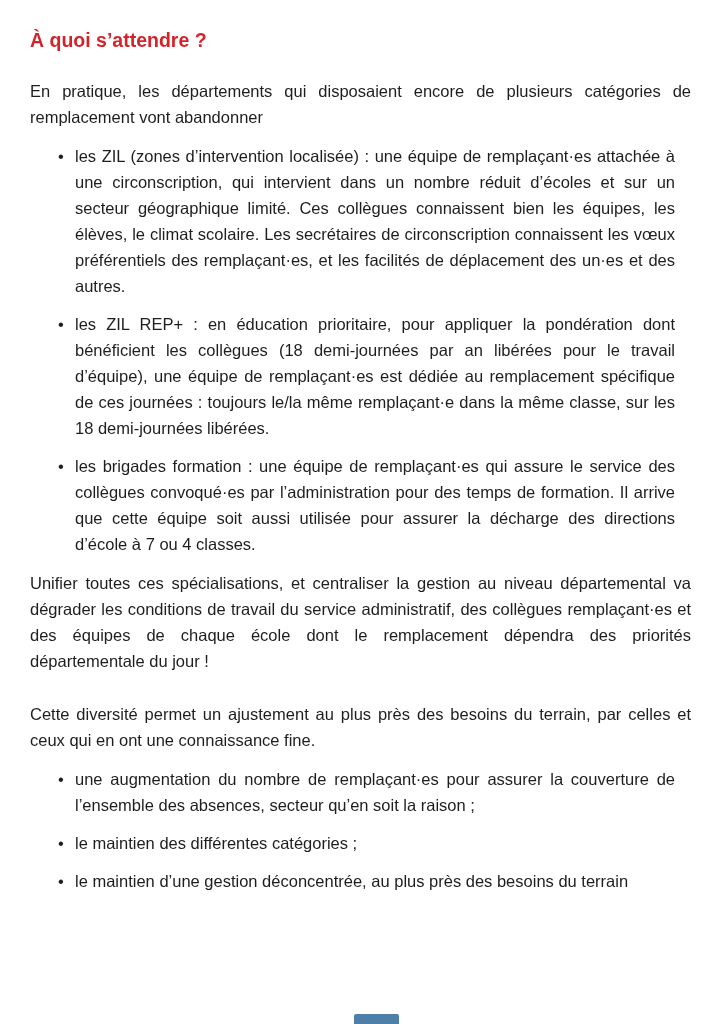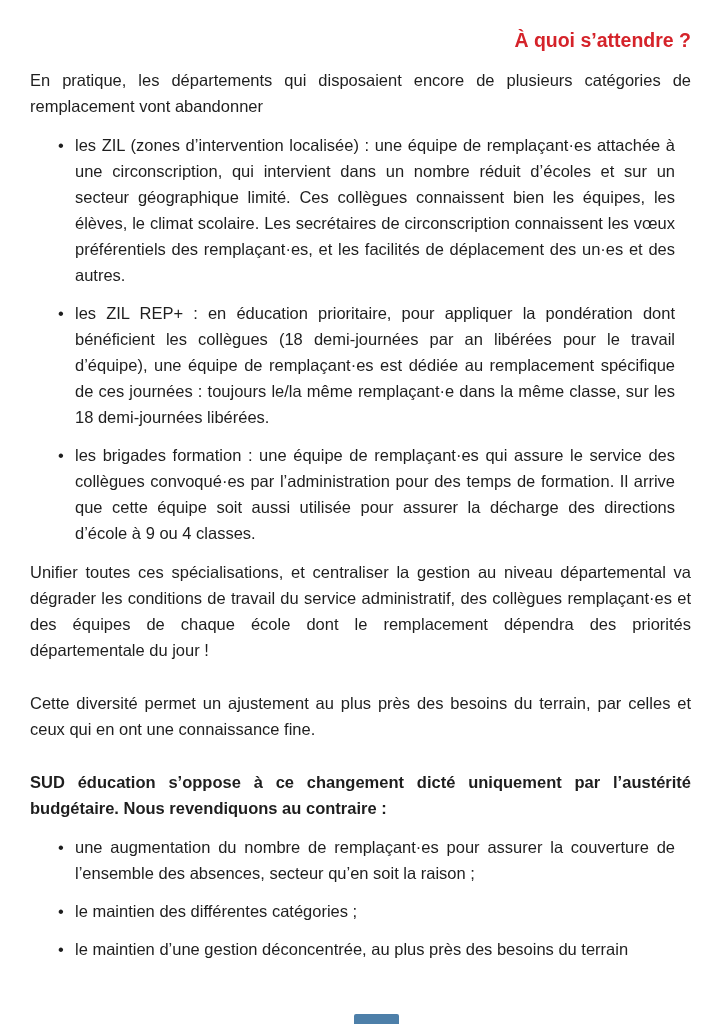--- a/index.html
+++ b/index.html
@@ -17,22 +17,22 @@
     padding: 24px 30px 0 30px;
     font-family: "Liberation Sans", "DejaVu Sans", sans-serif;
     font-size: 16.5px;
     line-height: 26px;
     color: #1e1e1e;
     text-align: justify;
     hyphens: manual;
     -webkit-hyphens: manual;
   }
   .doc-title {
-    margin: 4px 0 15px 0;
-    text-align: right;
+    margin: 4px 0 26px 0;
+    text-align: left;
     font-size: 19.5px;
     line-height: 24px;
     font-weight: 700;
     color: #d5232a;
   }
   p.para {
     margin: 0 0 13px 0;
   }
   p.para.bold {
     font-weight: 700;
@@ -74,28 +74,27 @@
 
 <div class="page">
 
   <h1 class="doc-title">À quoi s’attendre ?</h1>
 
   <p class="para">En pratique, les départements qui disposaient encore de plusieurs catégories de remplacement vont abandonner</p>
 
   <ul class="bullets">
     <li>les ZIL (zones d’intervention localisée) : une équipe de remplaçant·es atta­chée à une circonscription, qui intervient dans un nombre réduit d’écoles et sur un secteur géographique limité. Ces collègues connaissent bien les équipes, les élèves, le climat scolaire. Les secrétaires de circonscription connaissent les vœux préférentiels des remplaçant·es, et les facilités de dé­placement des un·es et des autres.</li>
     <li>les ZIL REP+ : en éducation prioritaire, pour appliquer la pondération dont bénéficient les collègues (18 demi-journées par an libérées pour le travail d’équipe), une équipe de remplaçant·es est dédiée au remplacement spéci­fique de ces journées : toujours le/la même remplaçant·e dans la même classe, sur les 18 demi-journées libérées.</li>
-    <li>les brigades formation : une équipe de remplaçant·es qui assure le service des collègues convoqué·es par l’administration pour des temps de formation. Il arrive que cette équipe soit aussi utilisée pour assurer la décharge des di­rections d’école à 9 ou 4 classes.</li>
+    <li>les brigades formation : une équipe de remplaçant·es qui assure le service des collègues convoqué·es par l’administration pour des temps de formation. Il arrive que cette équipe soit aussi utilisée pour assurer la décharge des di­rections d’école à 7 ou 4 classes.</li>
   </ul>
 
   <p class="para">Unifier toutes ces spécialisations, et centraliser la gestion au niveau départemen­tal va dégrader les conditions de travail du service administratif, des collègues remplaçant·es et des équipes de chaque école dont le remplacement dépendra des priorités départementale du jour !</p>
 
   <p class="para gap-top">Cette diversité permet un ajustement au plus près des besoins du terrain, par celles et ceux qui en ont une connaissance fine.</p>
 
-  <p class="para bold gap-top">SUD éducation s’oppose à ce changement dicté uniquement par l’austérité budgétaire. Nous revendiquons au contraire :</p>
 
   <ul class="bullets">
     <li>une augmentation du nombre de remplaçant·es pour assurer la couverture de l’ensemble des absences, secteur qu’en soit la raison ;</li>
     <li>le maintien des différentes catégories ;</li>
     <li>le maintien d’une gestion déconcentrée, au plus près des besoins du terrain</li>
   </ul>
 
   <div class="footer-fragment"></div>
 
 </div>

